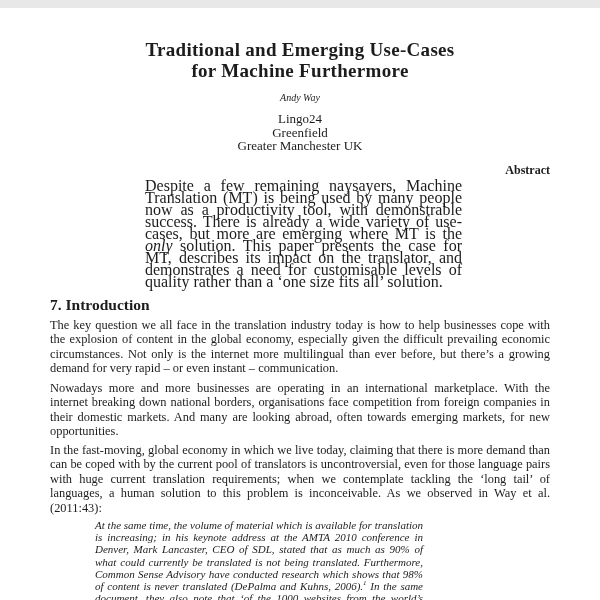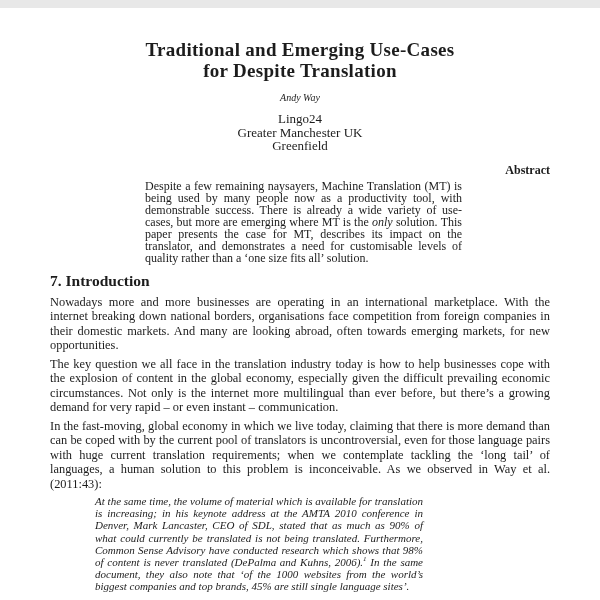--- a/index.html
+++ b/index.html
@@ -50,21 +50,21 @@
     letter-spacing: 0.4px;
   }
   .abstract-heading {
     text-align: right;
     font-weight: bold;
     font-size: 12px;
     margin: 10px 0 2px 0;
   }
   .abstract-body {
     margin: 0 88px 0 95px;
-    font-size: 12px;
+    font-size: 16px;
     line-height: 12px;
     text-align: justify;
   }
   .section-heading {
     font-size: 15.5px;
     font-weight: bold;
     margin: 8px 0 0 0;
     line-height: 18px;
   }
   .para {
@@ -88,39 +88,39 @@
     line-height: 0;
   }
 </style>
 </head>
 <body>
 
 <div class="page">
 
   <div class="title">
     <div>Traditional and Emerging Use-Cases</div>
-    <div>for Despite Translation</div>
+    <div>for Machine Furthermore</div>
   </div>
 
   <div class="author">Andy Way</div>
 
   <div class="affiliation">
     <div>Lingo24</div>
+    <div>Greenfield</div>
     <div>Greater Manchester UK</div>
-    <div>Greenfield</div>
   </div>
 
 
   <div class="abstract-heading">Abstract</div>
 
   <div class="abstract-body"><span>Despite a few remaining naysayers, Machine Translation (MT) is being used by many people now as a productivity tool, with demonstrable success. There is already a wide variety of use-cases, but more are emerging where MT is the </span><i>only</i><span> solution. This paper presents the case for MT, describes its impact on the translator, and demonstrates a need for customisable levels of quality rather than a ‘one size fits all’ solution.</span></div>
 
   <div class="section-heading">7. Introduction</div>
 
+  <p class="para">The key question we all face in the translation industry today is how to help businesses cope with the explosion of content in the global economy, especially given the difficult prevailing economic circumstances. Not only is the internet more multilingual than ever before, but there’s a growing demand for very rapid – or even instant – communication.</p>
+
   <p class="para first">Nowadays more and more businesses are operating in an international marketplace. With the internet breaking down national borders, organisations face competition from foreign companies in their domestic markets. And many are looking abroad, often towards emerging markets, for new opportunities.</p>
-
-  <p class="para">The key question we all face in the translation industry today is how to help businesses cope with the explosion of content in the global economy, especially given the difficult prevailing economic circumstances. Not only is the internet more multilingual than ever before, but there’s a growing demand for very rapid – or even instant – communication.</p>
 
   <p class="para">In the fast-moving, global economy in which we live today, claiming that there is more demand than can be coped with by the current pool of translators is uncontroversial, even for those language pairs with huge current translation requirements; when we contemplate tackling the ‘long tail’ of languages, a human solution to this problem is inconceivable. As we observed in Way et al. (2011:43):</p>
 
   <div class="blockquote"><span>At the same time, the volume of material which is available for translation is increasing; in his keynote address at the AMTA 2010 conference in Denver, Mark Lancaster, CEO of SDL, stated that as much as 90% of what could currently be translated is not being translated. Furthermore, Common Sense Advisory have conducted research which shows that 98% of content is never translated (DePalma and Kuhns, 2006).</span><sup>1</sup><span> In the same document, they also note that ‘of the 1000 websites from the world’s biggest companies and top brands, 45% are still single language sites’.</span></div>
 
 </div>
 
 </body></html>

